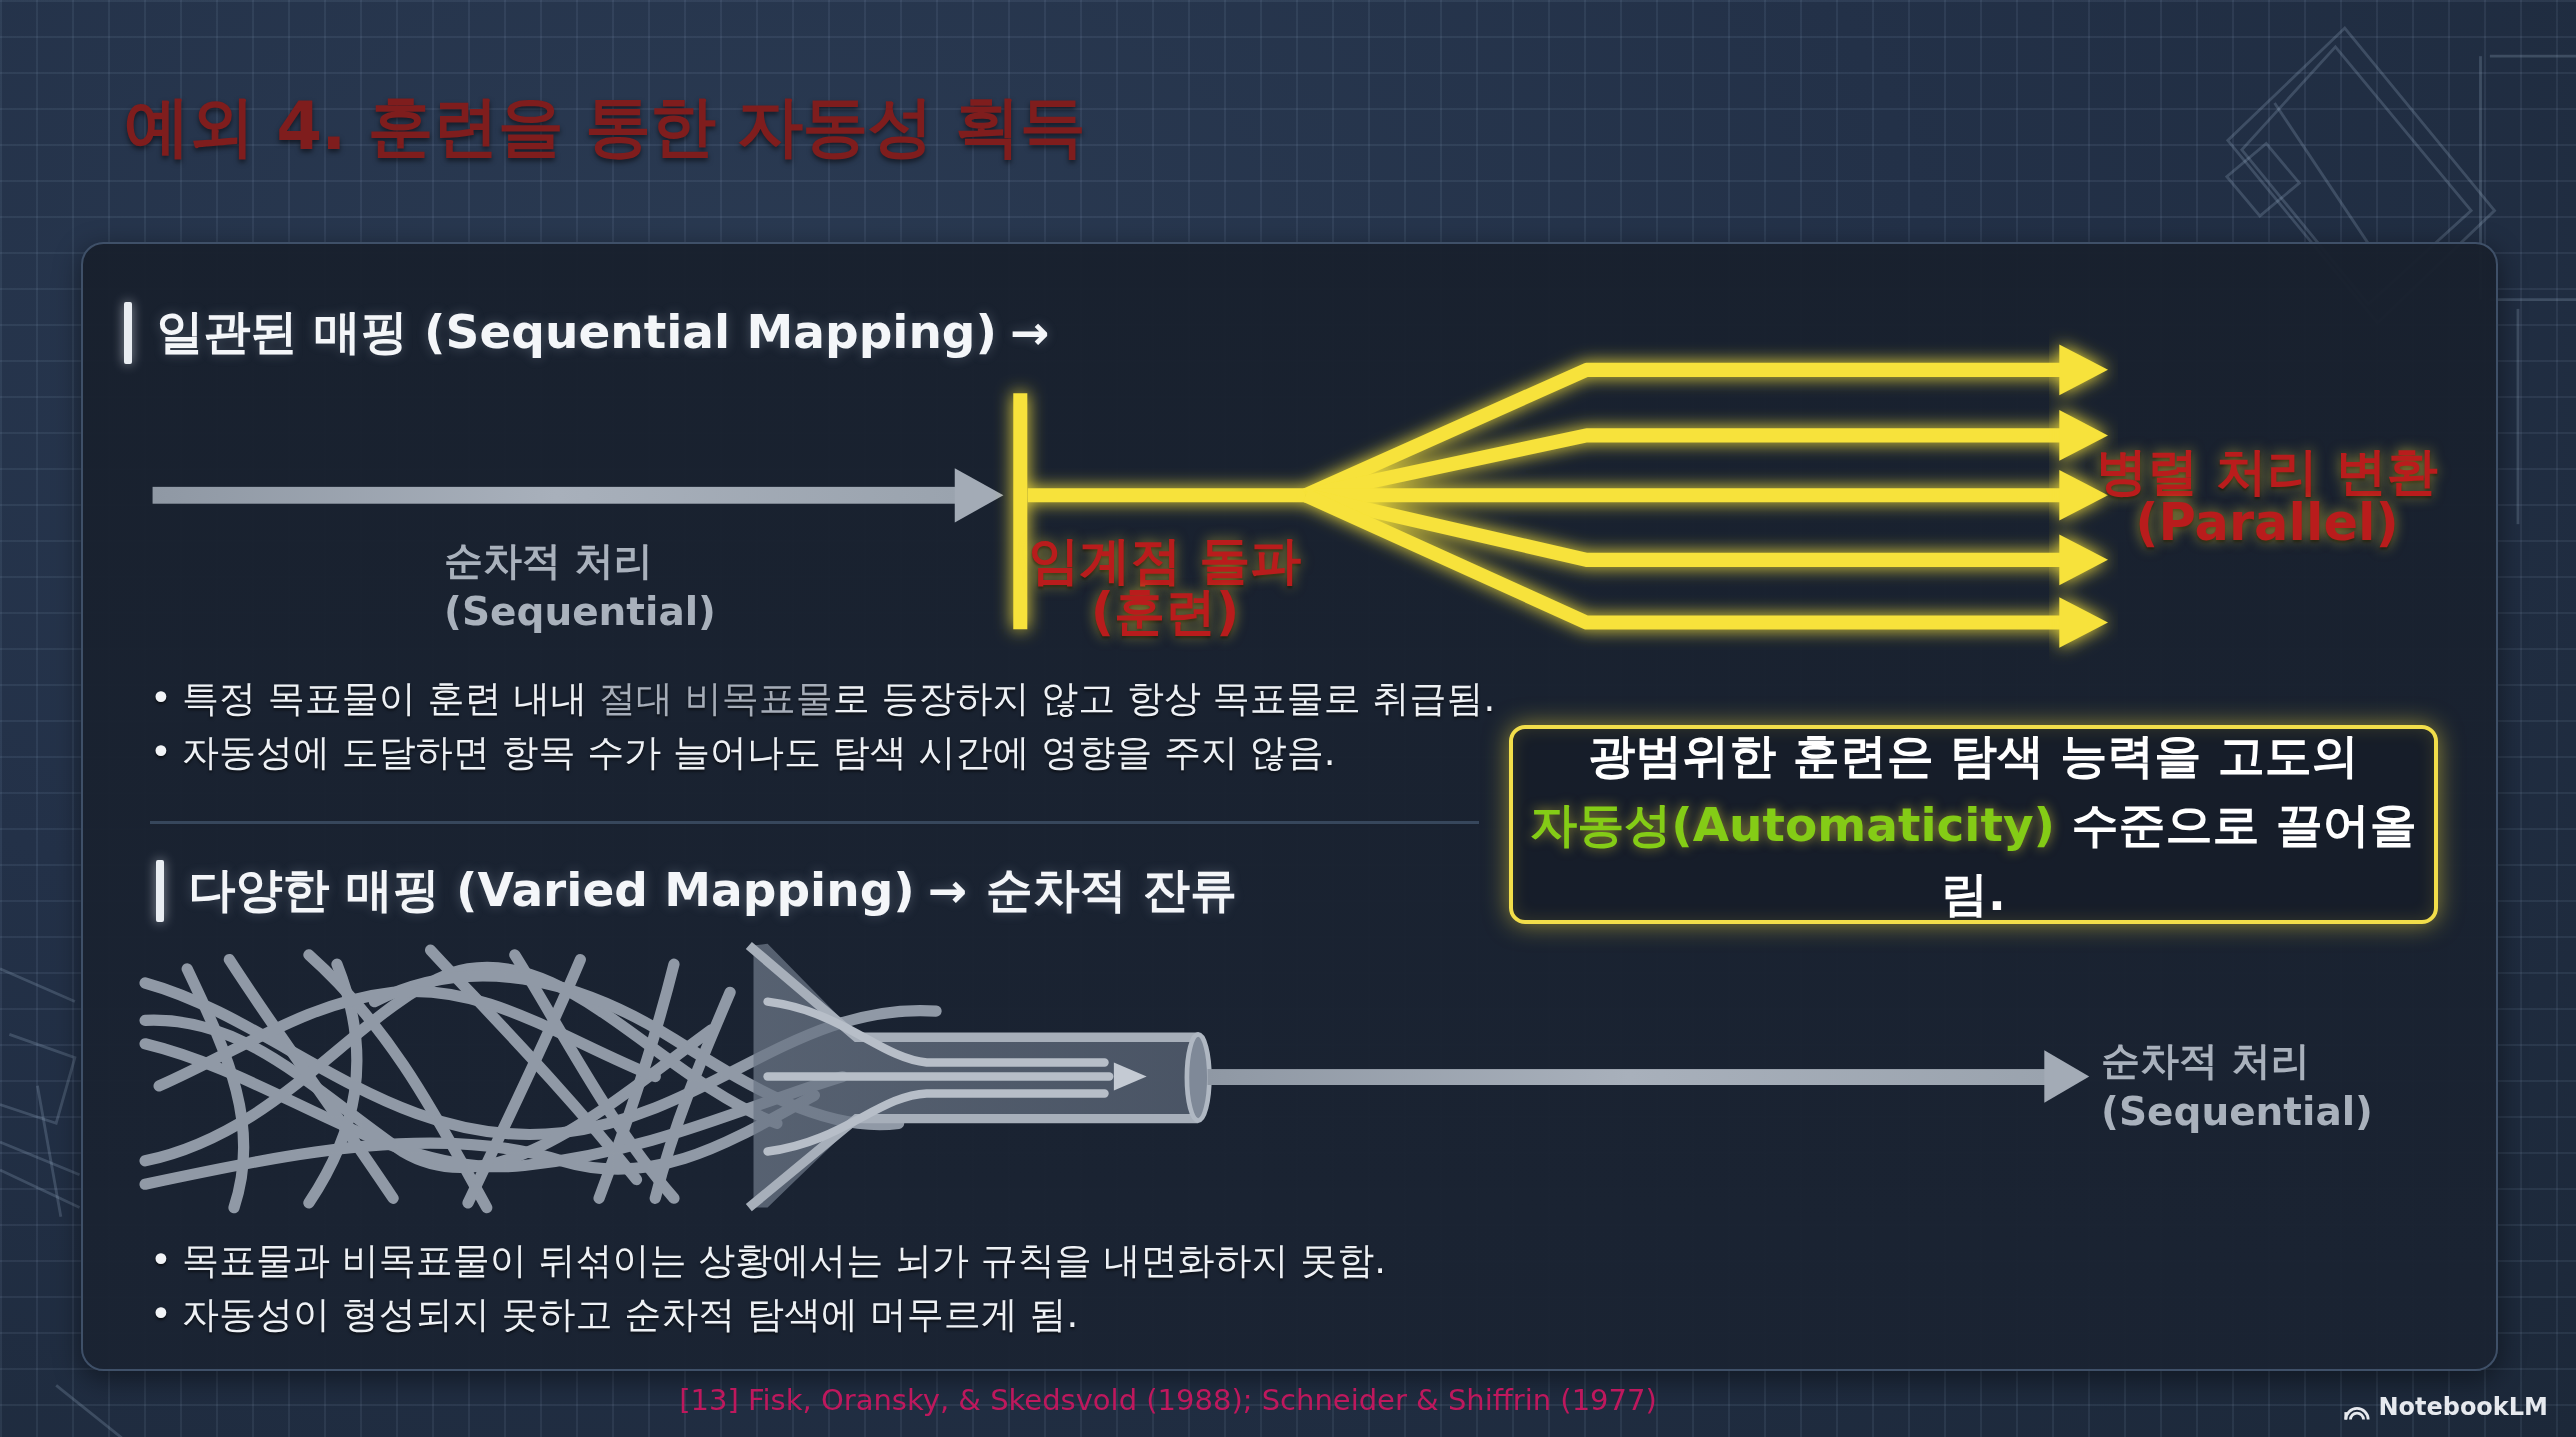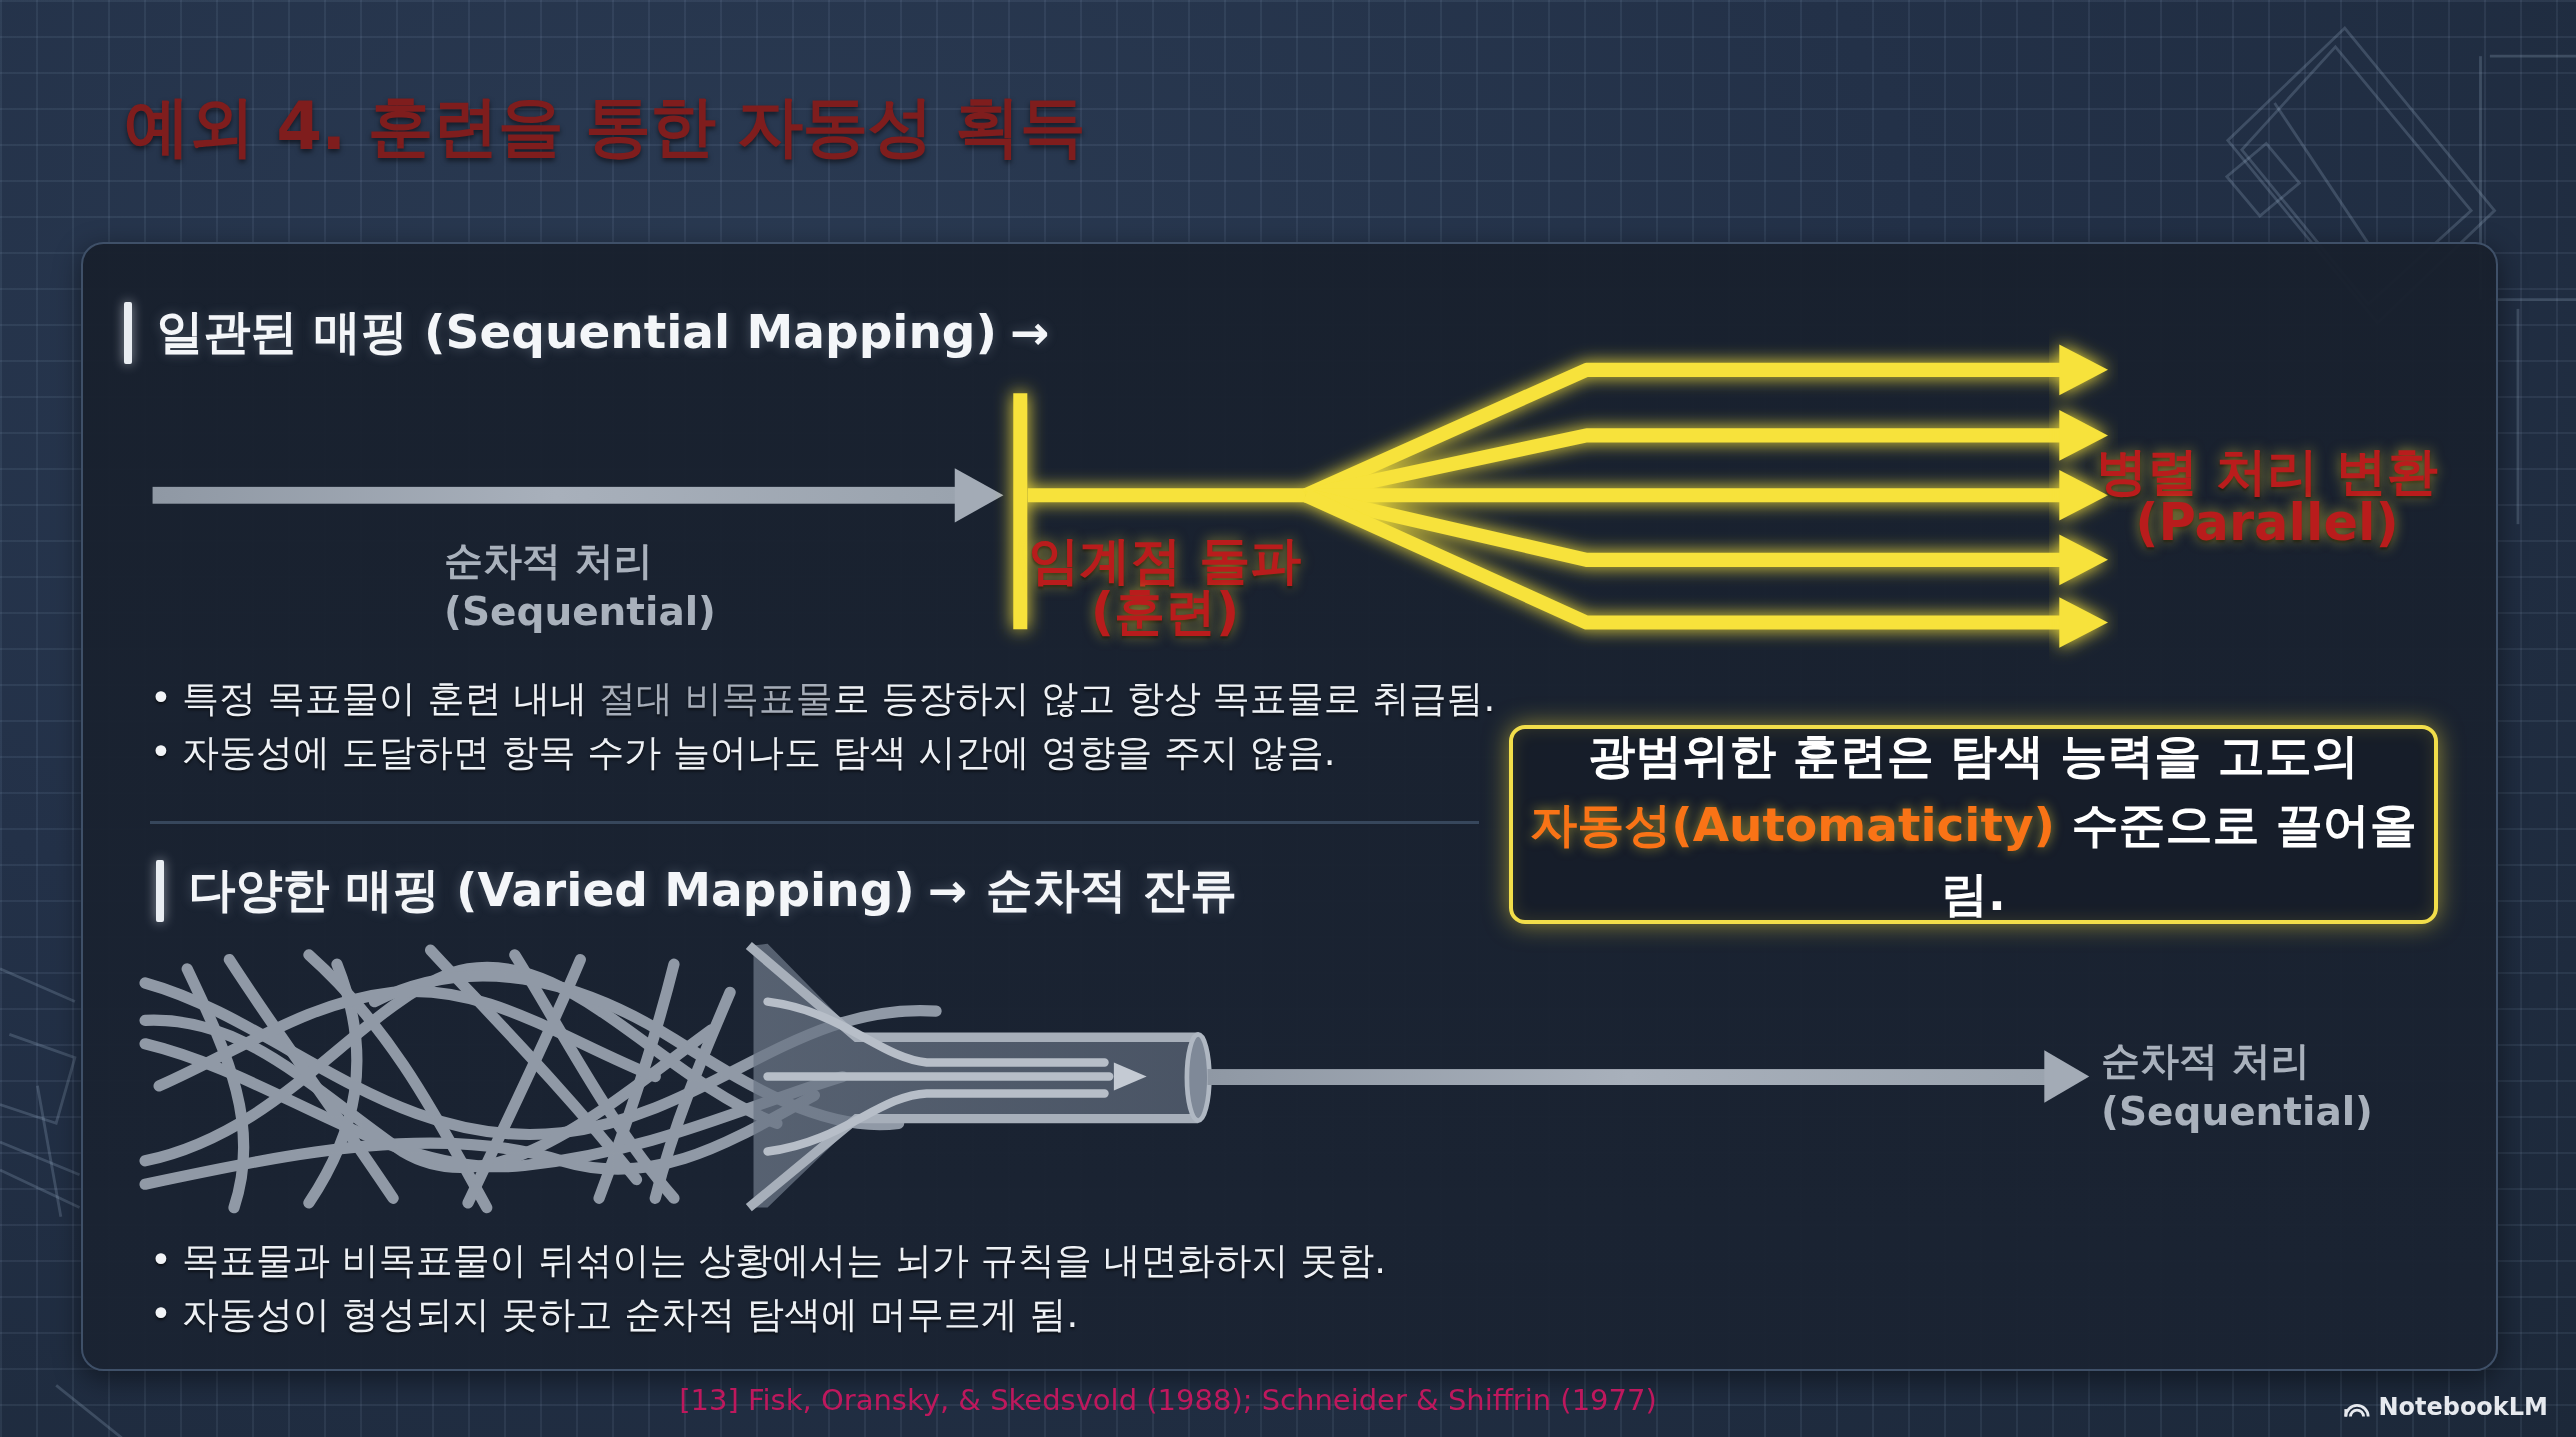--- a/index.html
+++ b/index.html
@@ -65,28 +65,28 @@
   }
   .callout {
     position: absolute; left: 1509px; top: 725px; width: 921px; height: 191px;
     border: 4.7px solid #f2de4a; border-radius: 16px;
     background: rgba(22,29,41,0.92);
     box-shadow: 0 0 24px rgba(245,220,60,0.55), inset 0 0 17px rgba(245,220,60,0.15);
     display: flex; flex-direction: column; align-items: center; justify-content: center;
     font-size: 47px; font-weight: bold; line-height: 69px; text-align: center;
   }
   .callout .l1 { color: #ffffff; }
-  .callout .y { color: #f97316; text-shadow: 0 0 11.2px rgba(250,225,60,0.55); }
+  .callout .y { color: #84cc16; text-shadow: 0 0 11.2px rgba(250,225,60,0.55); }
   .callout .w { color: #ffffff; }
   .footer-cite {
     position: absolute; left: 0; width: 2336px; top: 1383px; text-align: center;
     font-size: 29px; color: #be185d;
   }
   .brand {
-    position: absolute; right: 28px; top: 1393px; display: flex; align-items: center;
+    position: absolute; right: 28px; top: 1393px; display: flex; align-items: flex-end;
     font-size: 24px; color: #e6e9ee; font-weight: bold;
   }
   .brand svg { margin-right: 7.5px; }
 </style>
 </head>
 <body>
 
 <div class="grid"></div>
 
 <svg class="bg-deco" viewBox="0 0 2752 1536">

